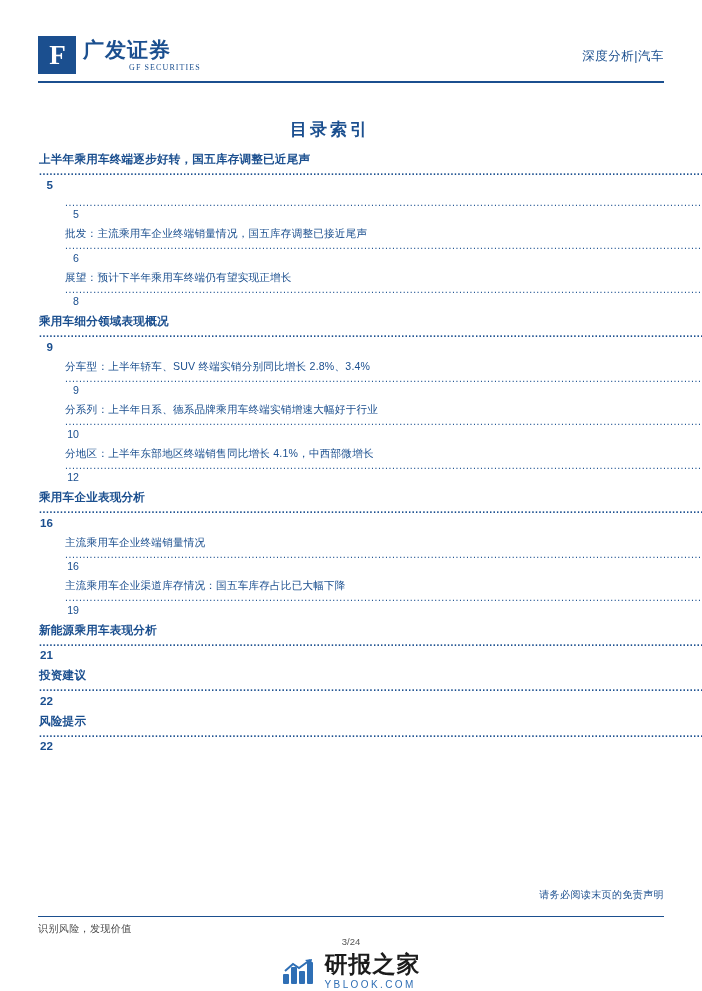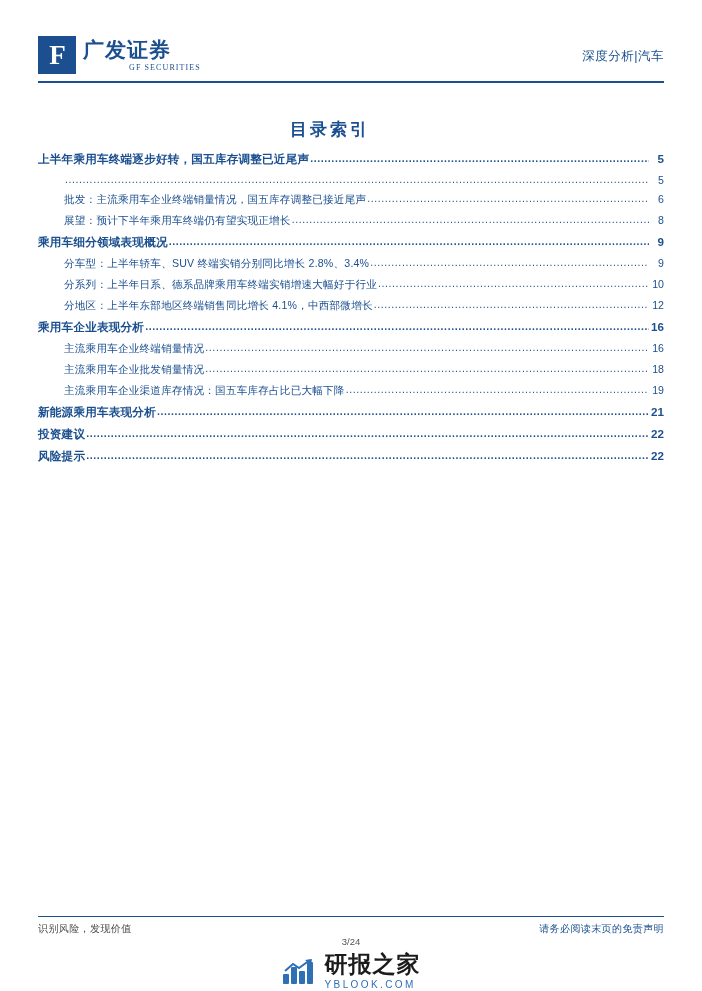--- a/index.html
+++ b/index.html
@@ -111,20 +111,21 @@
     top: 152px;
     width: 626px;
   }
   .toc-row {
     display: flex;
     align-items: baseline;
     color: #1b4f8f;
     font-family: "Liberation Sans", sans-serif;
     white-space: nowrap;
     margin-bottom: 7px;
+    flex-direction: column;
   }
   .toc-row.level1 {
     font-size: 11.6px;
     font-weight: bold;
     padding-left: 0px;
   }
   .toc-row.level2 {
     font-size: 10.6px;
     font-weight: normal;
     padding-left: 26px;
@@ -166,21 +167,21 @@
     left: 38px;
     top: 922px;
     font-family: "Liberation Sans", sans-serif;
     font-size: 10px;
     color: #4a4a4a;
     letter-spacing: 0.4px;
   }
   .footer-right {
     position: absolute;
     right: 38px;
-    top: 922px;
+    top: 888px;
     font-family: "Liberation Sans", sans-serif;
     font-size: 10px;
     color: #1b4f8f;
     letter-spacing: 0.4px;
   }
   .footer-pageno {
     position: absolute;
     left: 0;
     top: 936px;
     width: 702px;
@@ -318,25 +319,20 @@
       <span class="toc-dots"></span>
       <span class="toc-page">16</span>
     </div>
 
     <div class="toc-row level2">
       <span class="toc-label">主流乘用车企业终端销量情况</span>
       <span class="toc-dots"></span>
       <span class="toc-page">16</span>
     </div>
 
-    <div class="toc-row level2">
-      <span class="toc-label">主流乘用车企业批发销量情况</span>
-      <span class="toc-dots"></span>
-      <span class="toc-page">18</span>
-    </div>
 
     <div class="toc-row level2">
       <span class="toc-label">主流乘用车企业渠道库存情况：国五车库存占比已大幅下降</span>
       <span class="toc-dots"></span>
       <span class="toc-page">19</span>
     </div>
 
     <div class="toc-row level1">
       <span class="toc-label">新能源乘用车表现分析</span>
       <span class="toc-dots"></span>

